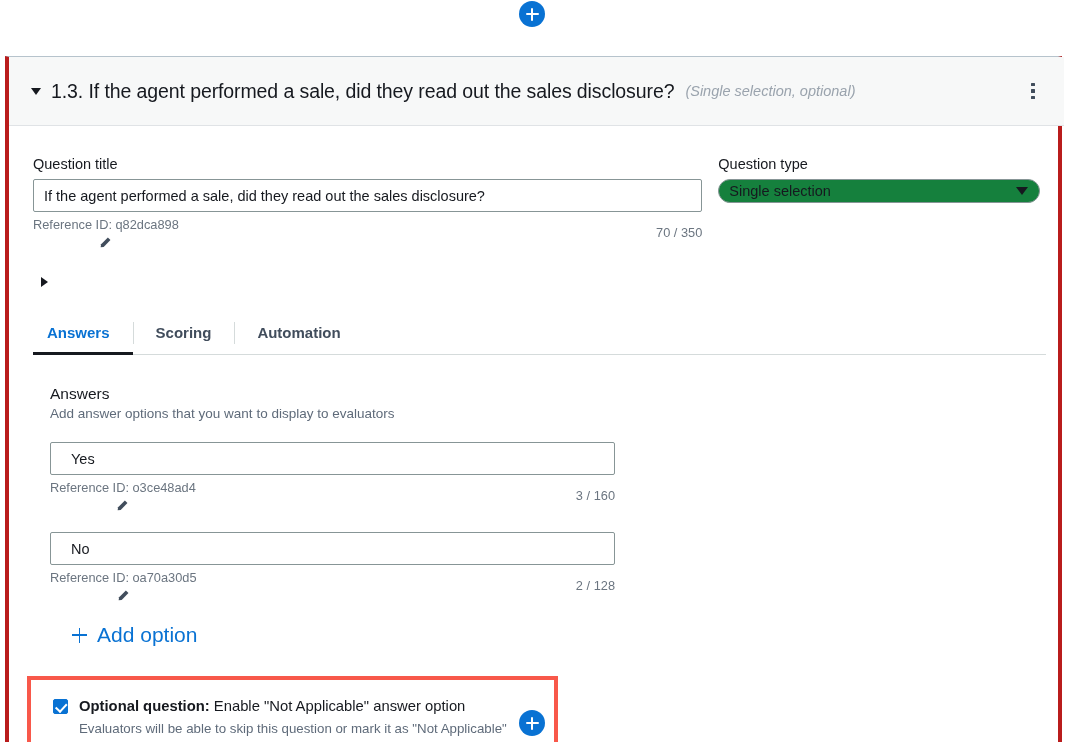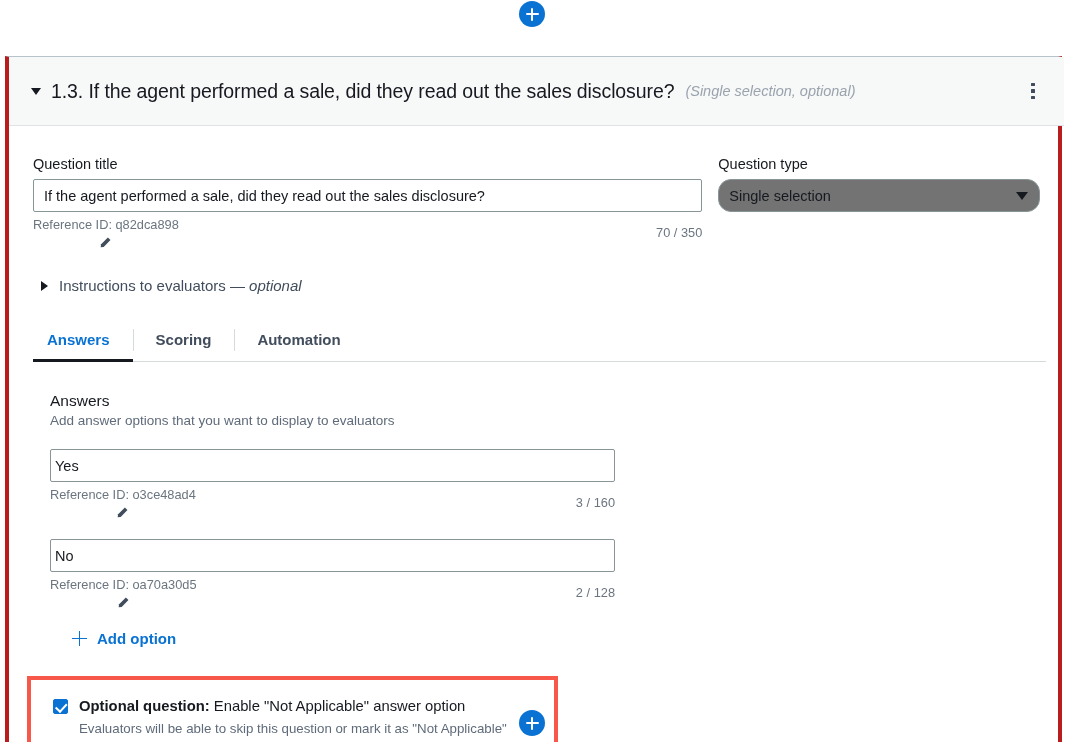--- a/index.html
+++ b/index.html
@@ -144,24 +144,24 @@
     padding: 0 10px;
     font-size: 14.5px;
     color: #16191f;
     font-family: "Liberation Sans", sans-serif;
     outline: none;
   }
 
   .select-box {
     position: relative;
     width: 100%;
-    height: 33px;
+    height: 24px;
     border: 1px solid #879596;
     border-radius: 13px;
-    background: #737373;
+    background: #15803d;
     display: flex;
     align-items: center;
     padding: 0 10px;
     font-size: 14.5px;
     color: #16191f;
     cursor: pointer;
   }
   .select-caret {
     position: absolute;
     right: 11px;
@@ -264,21 +264,21 @@
     margin-left: 17px;
     margin-top: 3px;
   }
   .answer-item { margin-left: 17px; margin-top: 21px; }
   .answer-input {
     width: 565px;
     height: 33px;
     border: 1px solid #879596;
     border-radius: 2px;
     background: #ffffff;
-    padding: 0 4px;
+    padding: 0 20px;
     font-size: 14.5px;
     color: #16191f;
     font-family: "Liberation Sans", sans-serif;
     outline: none;
   }
   .answer-helper {
     width: 565px;
     display: flex;
     justify-content: space-between;
     align-items: center;
@@ -286,22 +286,22 @@
     font-size: 12.8px;
     color: #6b7580;
   }
 
   .add-option {
     display: flex;
     align-items: center;
     margin-left: 39px;
     margin-top: 22px;
     color: #0972d3;
-    font-size: 15px;
-    font-weight: 700;
+    font-size: 21px;
+    font-weight: 400;
     cursor: pointer;
     width: fit-content;
   }
   .plus-glyph {
     position: relative;
     width: 15px; height: 15px;
     margin-right: 10px;
   }
   .plus-glyph::before,
   .plus-glyph::after {
@@ -400,23 +400,20 @@
           <div class="select-box">
             <span>Single selection</span>
             <span class="select-caret"></span>
           </div>
         </div>
 
       </div>
 
       <div class="instructions">
         <span class="caret-right"></span>
-        <span class="instructions-label">
-          <span>Instructions to evaluators — </span><em>optional</em>
-        </span>
       </div>
 
       <div class="tabs">
         <div class="tabs-strip">
           <div class="tab active">
             <span>Answers</span>
           </div>
           <div class="tab">
             <span>Scoring</span>
           </div>

